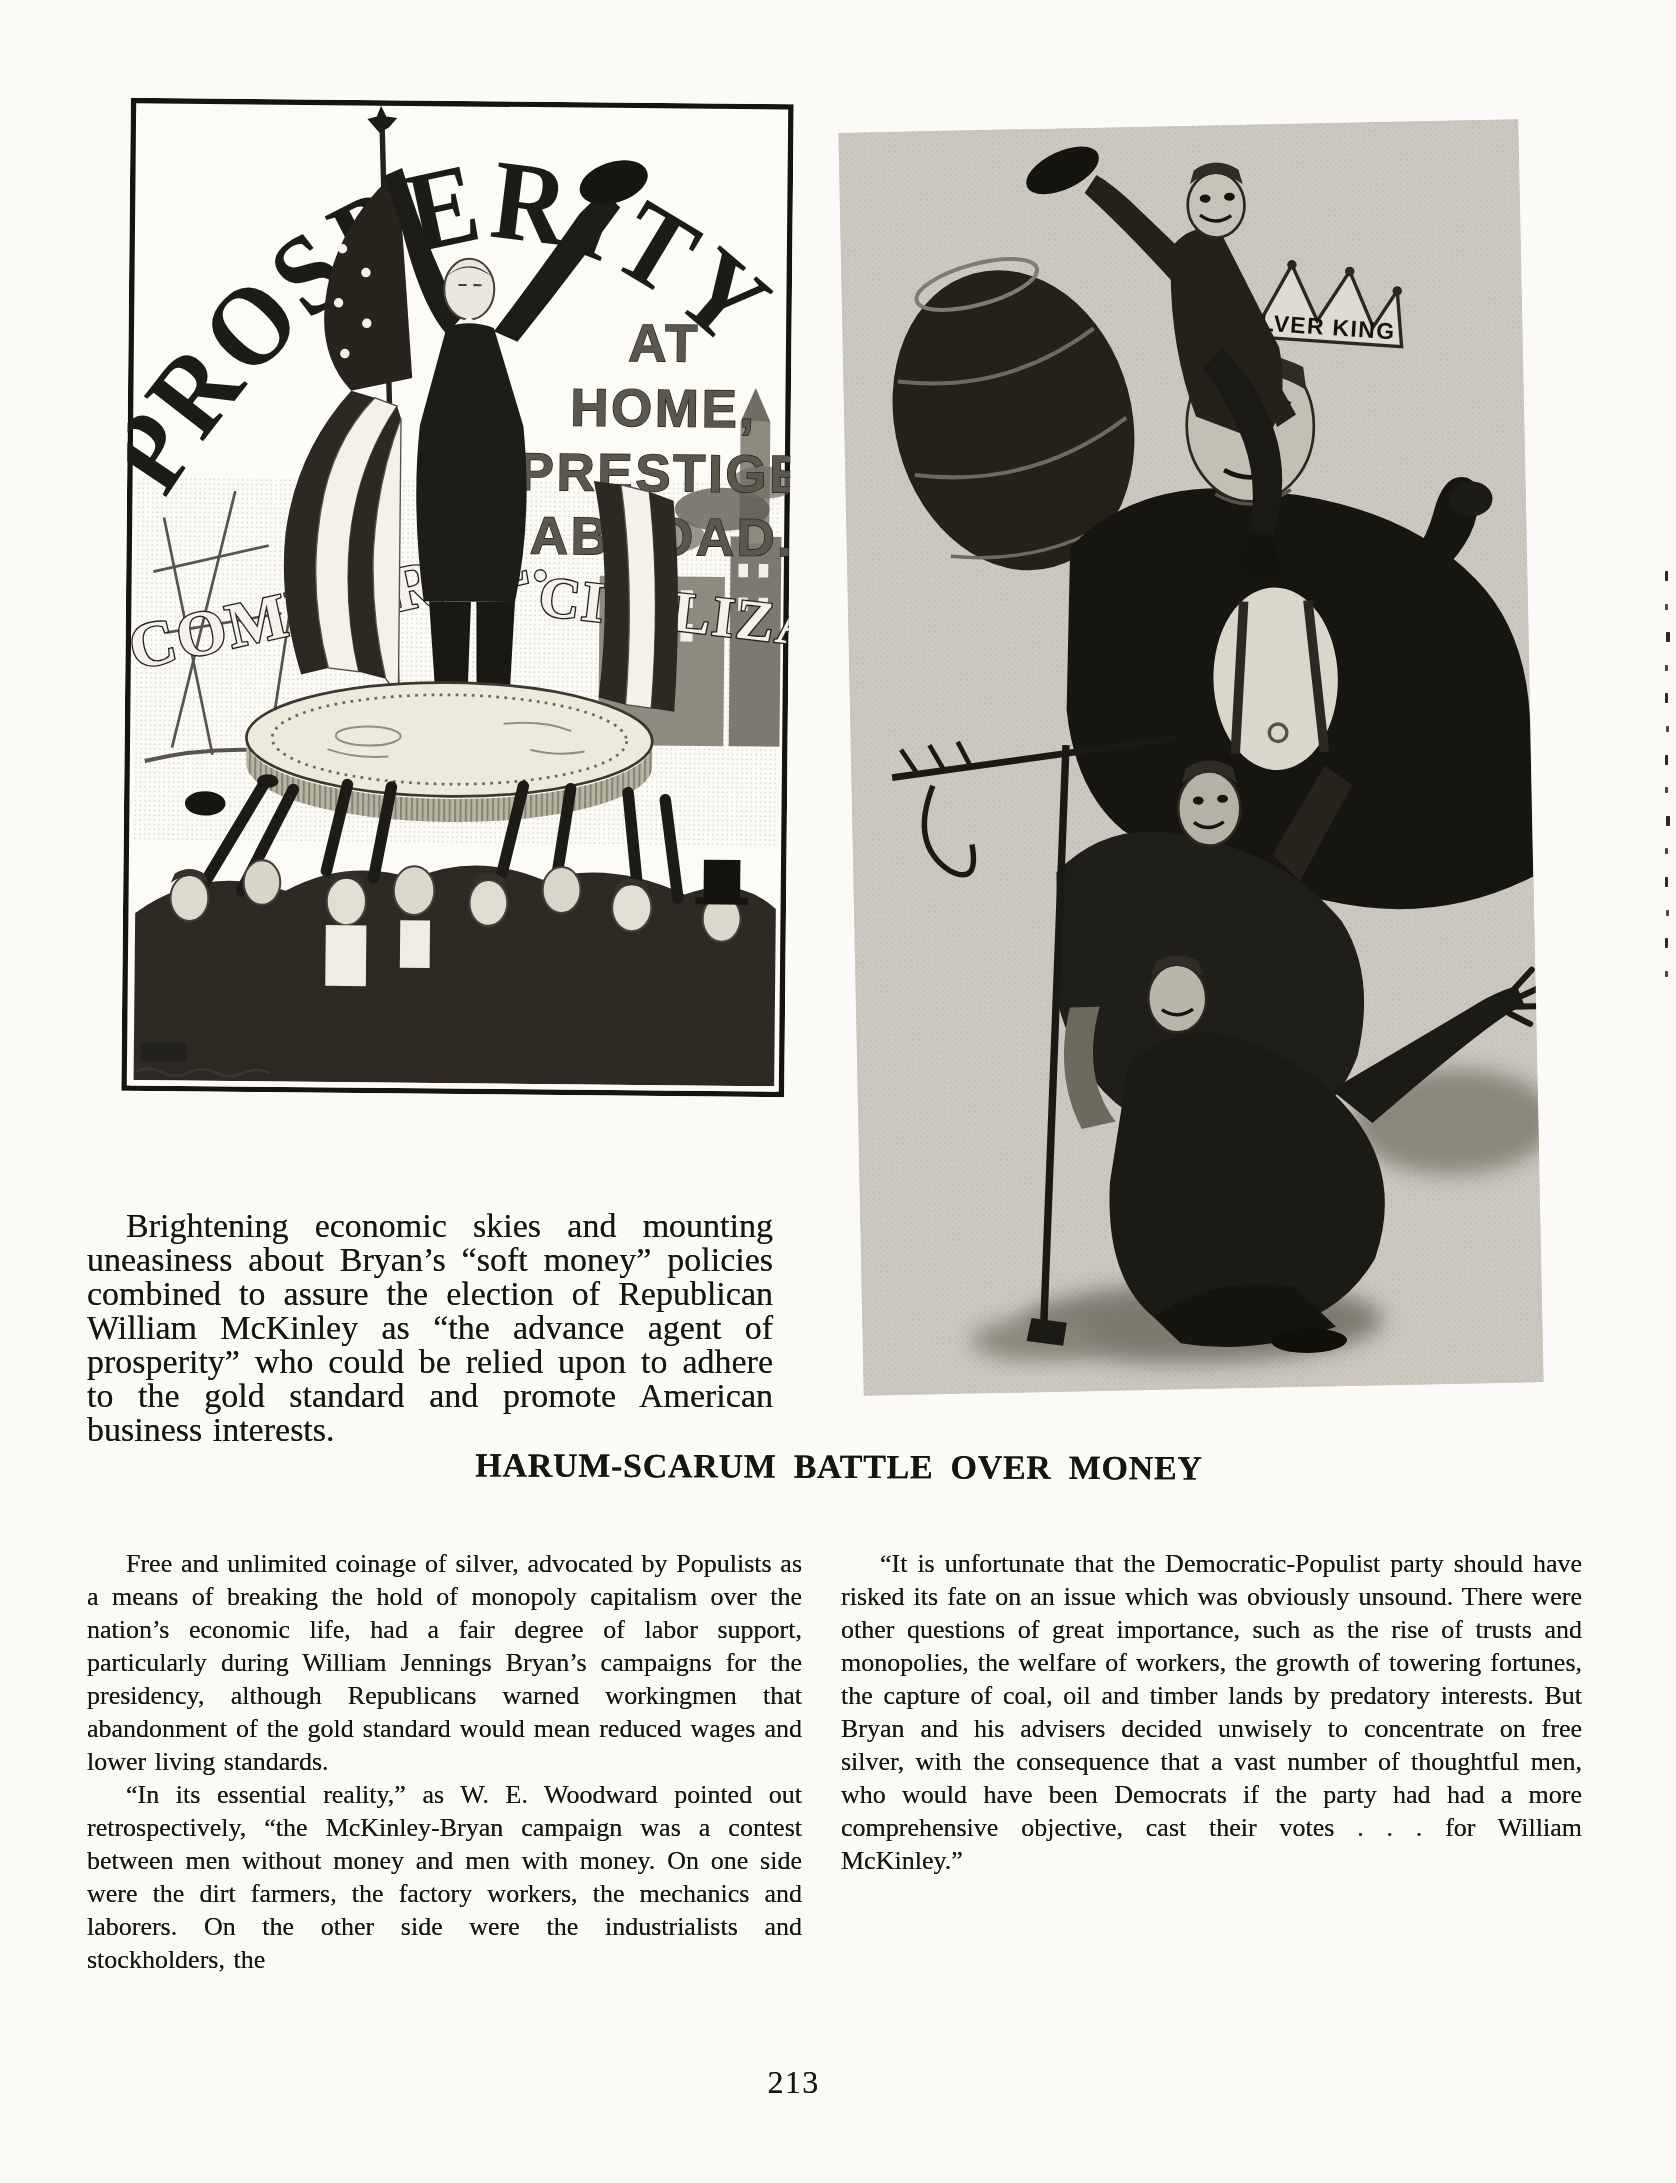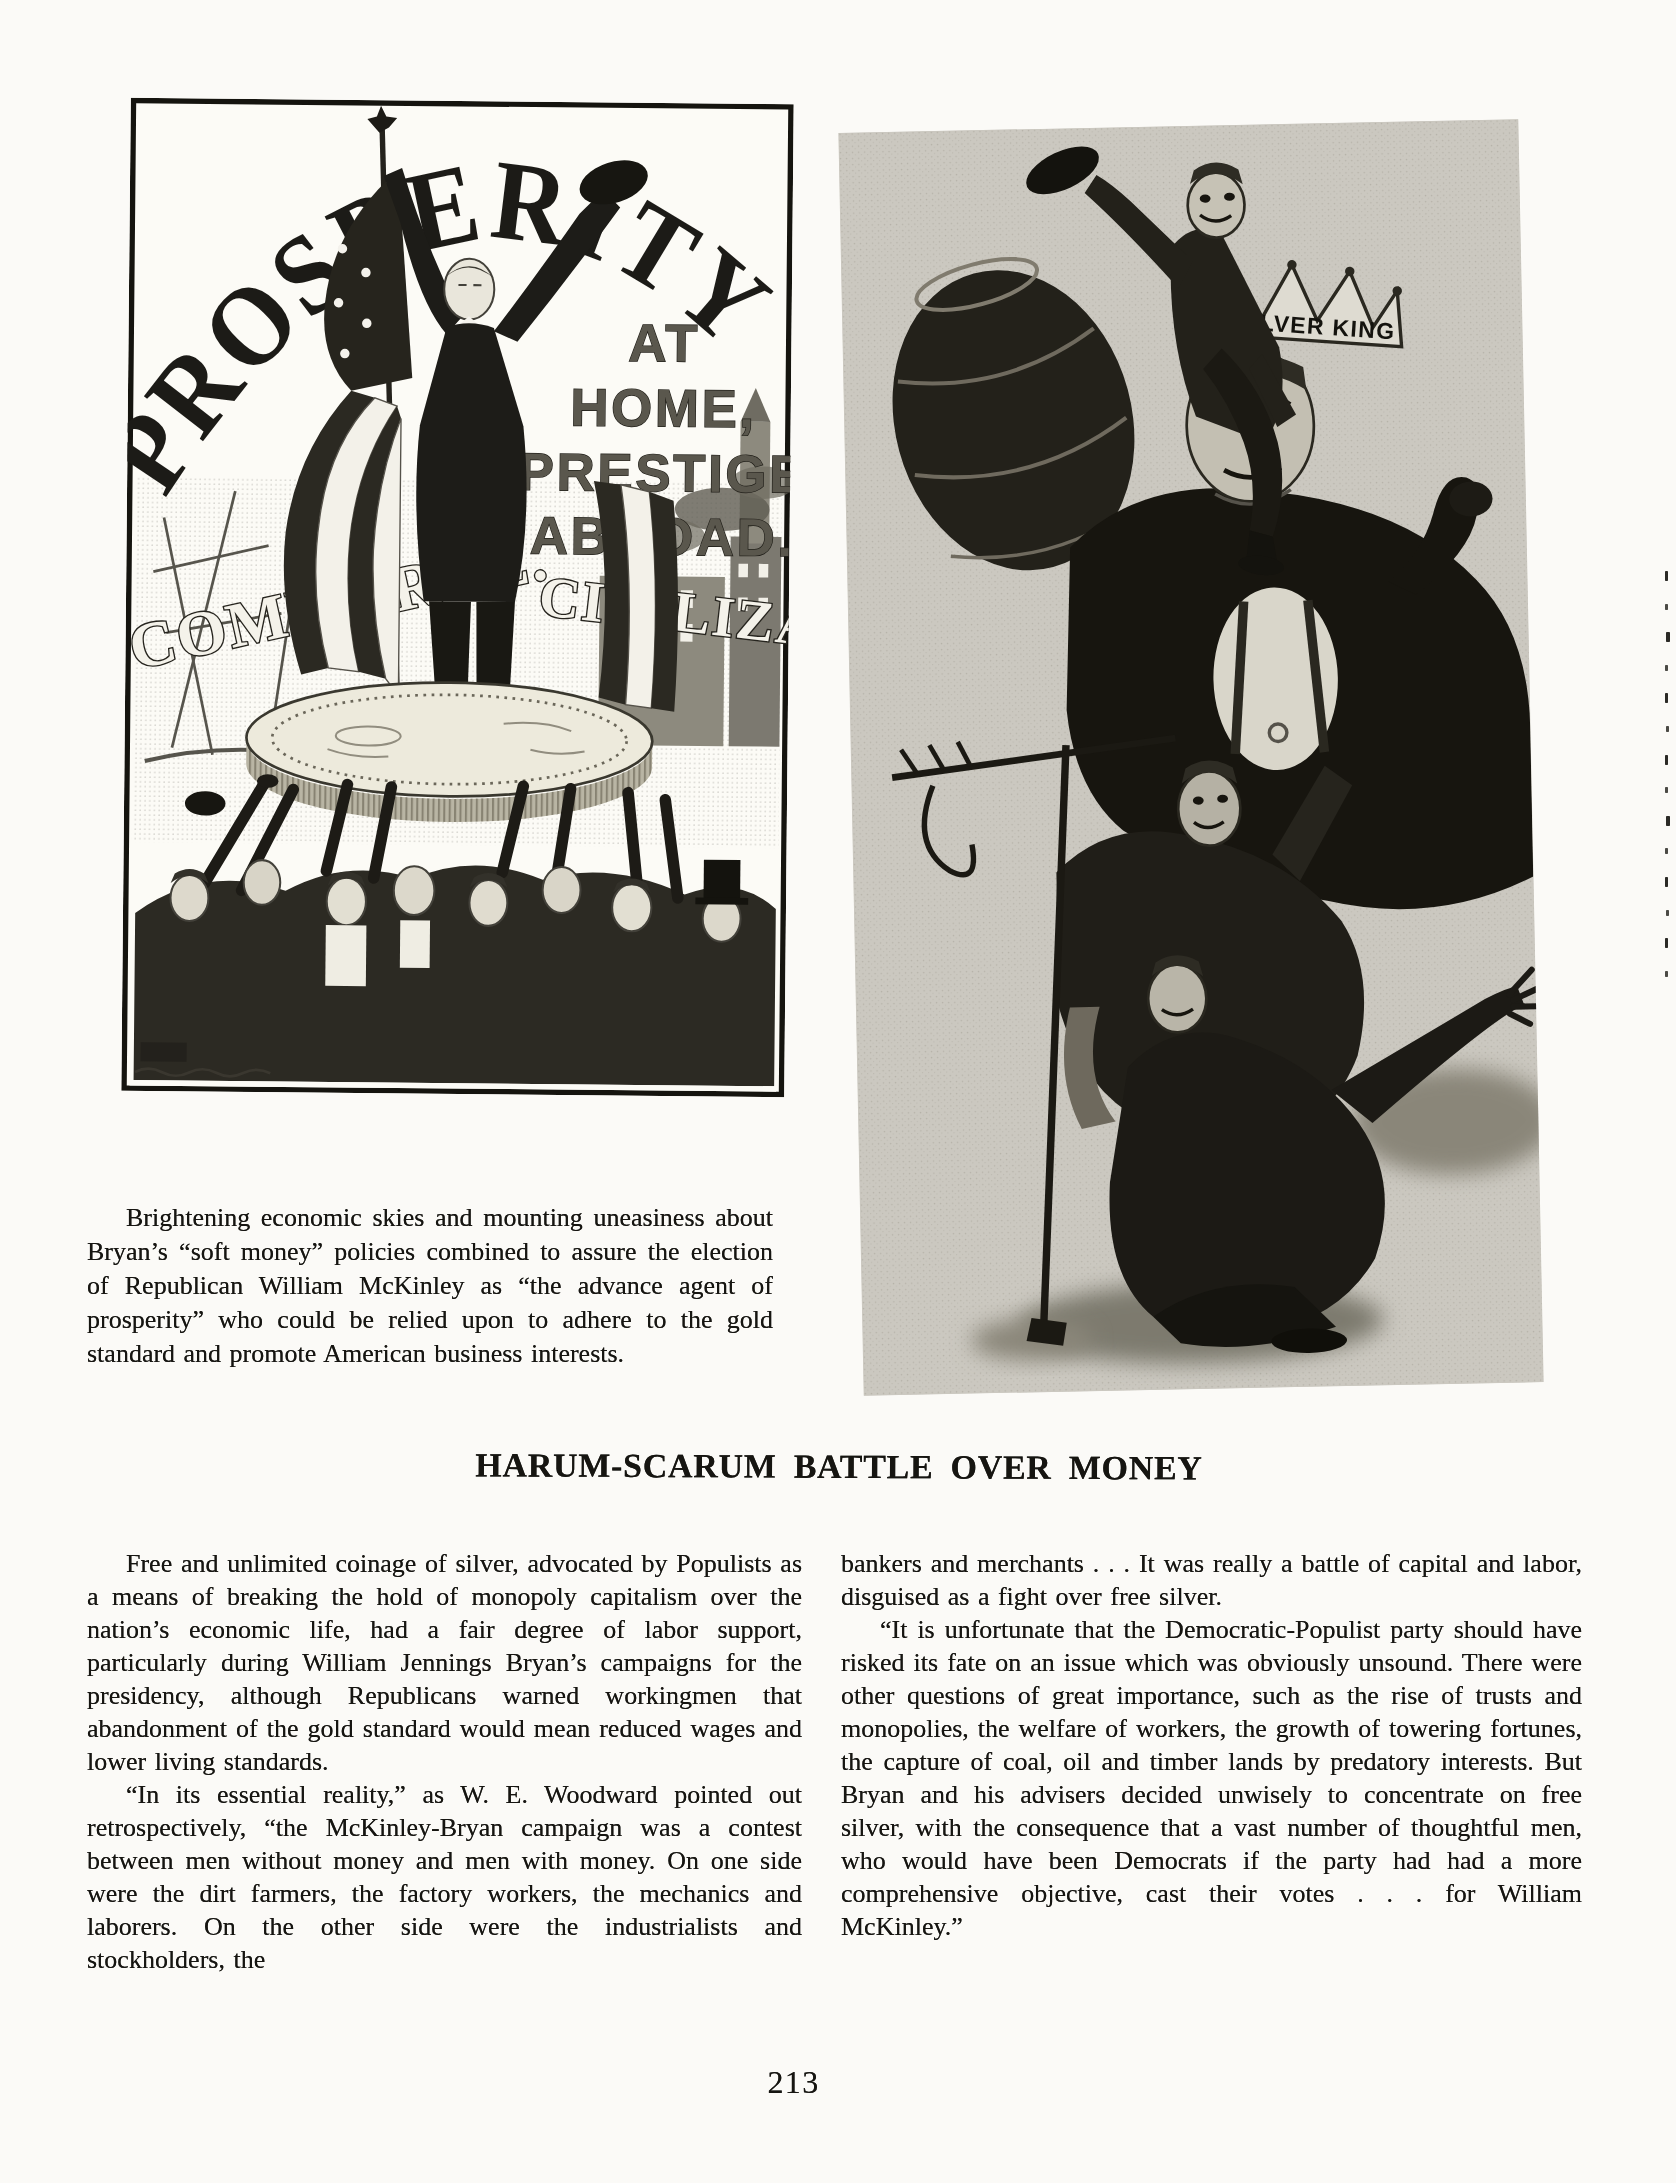--- a/index.html
+++ b/index.html
@@ -14,21 +14,21 @@
   .figure svg{display:block;width:100%;height:100%;}
   .outline-label{font-family:"Liberation Serif",serif;font-weight:bold;letter-spacing:3px;
     fill:#f4f2ea;stroke:#26241e;stroke-width:4px;paint-order:stroke;}
   .halftone-label{font-family:"Liberation Sans",sans-serif;font-weight:bold;letter-spacing:4px;
     fill:#5a574d;stroke:#23211b;stroke-width:2px;paint-order:stroke;}
   .arc-title{font-family:"Liberation Serif",serif;font-weight:bold;fill:#1c1b17;letter-spacing:6px;}
   .crown-text{font-family:"Liberation Sans",sans-serif;font-weight:bold;fill:#14130e;letter-spacing:2px;}
   
   .caption{
     position:absolute;left:87px;top:1175px;width:686px;
-    font-size:26px;line-height:34px;text-align:justify;word-spacing:2px;
+    font-size:34px;line-height:34px;text-align:justify;word-spacing:2px;
     text-shadow:0 0 0.4px rgba(10,10,8,.75);
   }
   .caption{text-indent:39px;}
   .headline{
     position:absolute;left:91px;top:1448px;width:1496px;margin:0;
     font-size:34px;font-weight:bold;text-align:center;letter-spacing:0.7px;word-spacing:8px;
     transform:rotate(.25deg);text-shadow:0 0 0.5px rgba(10,10,8,.8);
   }
   .col{
     position:absolute;top:1547px;font-size:26px;line-height:33px;
@@ -331,21 +331,20 @@
   <p class="caption">Brightening economic skies and mounting uneasiness about Bryan’s “soft money” policies combined to assure the election of Republican William McKinley as “the advance agent of prosperity” who could be relied upon to adhere to the gold standard and promote American business interests.</p>
 
   <h1 class="headline">HARUM-SCARUM BATTLE OVER MONEY</h1>
 
   <div class="col col-left">
     <p class="indent">Free and unlimited coinage of silver, advocated by Populists as a means of breaking the hold of monopoly capitalism over the nation’s economic life, had a fair degree of labor support, particularly during William Jennings Bryan’s campaigns for the presidency, although Republicans warned workingmen that abandonment of the gold standard would mean reduced wages and lower living standards.</p>
     <p class="indent">“In its essential reality,” as W. E. Woodward pointed out retrospectively, “the McKinley-Bryan campaign was a contest between men without money and men with money. On one side were the dirt farmers, the factory workers, the mechanics and laborers. On the other side were the industrialists and stockholders, the</p>
   </div>
 
   <div class="col col-right">
-    <p>bankers and merchants . . . It was really a battle of capital and labor, disguised as a fight over free silver.</p>
     <p class="indent">“It is unfortunate that the Democratic-Populist party should have risked its fate on an issue which was obviously unsound. There were other questions of great importance, such as the rise of trusts and monopolies, the welfare of workers, the growth of towering fortunes, the capture of coal, oil and timber lands by predatory interests. But Bryan and his advisers decided unwisely to concentrate on free silver, with the consequence that a vast number of thoughtful men, who would have been Democrats if the party had had a more comprehensive objective, cast their votes . . . for William McKinley.”</p>
   </div>
 
   <div class="pagenum">213</div>
 
   <div class="edge-marks">
     <i></i>
       <i></i>
       <i></i>
       <i></i>

